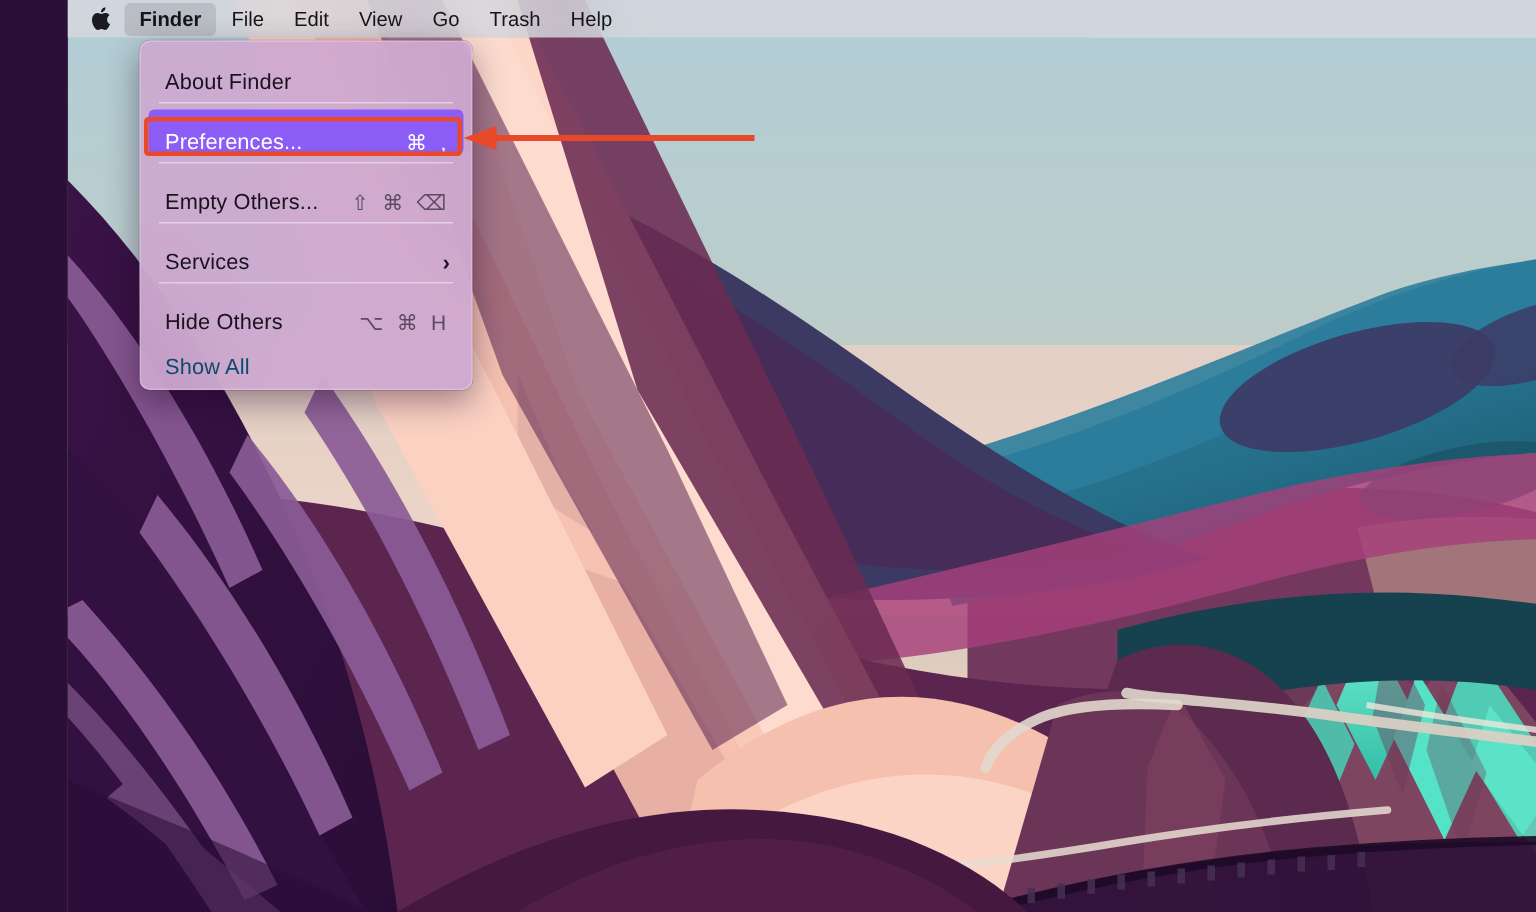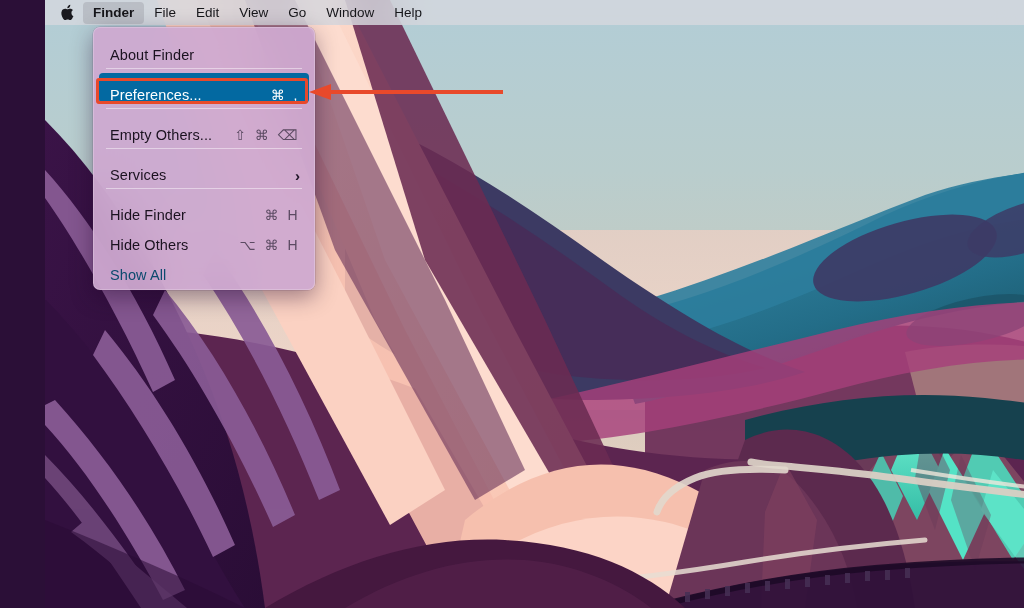--- a/index.html
+++ b/index.html
@@ -72,21 +72,21 @@
   .menu-row .shortcut {
     color:#5b4a62;
     font-size:14px;
     letter-spacing:2.5px;
     padding-left:12px;
   }
   .menu-row .chev {
     color:#201528; font-size:15px; font-weight:bold; line-height:1;
   }
   .menu-row.selected {
-    background:#0369a1;
+    background:#8b5cf6;
     color:#ffffff;
     gap:21px;
   }
   .menu-row.selected .shortcut { color:#ffffff; }
   .menu-row.disabled { color:#0c4a6e; }
   .menu-sep {
     height:1px;
     margin:5px 12px 4px 12px;
     background:rgba(255,255,255,0.46);
   }
@@ -259,21 +259,21 @@
     <span class="apple-logo">
       <svg viewBox="0 0 26 32" xmlns="http://www.w3.org/2000/svg">
         <path fill="#1a1a1f" d="M21.3 16.9c0-3.6 2.9-5.3 3-5.4-1.6-2.4-4.2-2.7-5.1-2.7-2.2-.2-4.2 1.3-5.3 1.3s-2.8-1.3-4.6-1.2c-2.4 0-4.6 1.4-5.8 3.5-2.5 4.3-.6 10.7 1.8 14.2 1.2 1.7 2.6 3.6 4.4 3.5 1.8-.1 2.4-1.1 4.6-1.1s2.7 1.1 4.6 1.1c1.9 0 3.1-1.7 4.2-3.4 1.3-2 1.9-3.9 1.9-4-.1 0-3.7-1.4-3.7-5.8zM17.8 6.1c1-1.2 1.6-2.8 1.4-4.5-1.4.1-3.1 1-4.1 2.1-.9 1-1.7 2.7-1.5 4.3 1.6.1 3.2-.8 4.2-1.9z"></path>
       </svg>
     </span>
     <span class="mb-item bold active">Finder</span>
     <span class="mb-item">File</span>
     <span class="mb-item">Edit</span>
     <span class="mb-item">View</span>
     <span class="mb-item">Go</span>
-    <span class="mb-item">Window</span>
+    <span class="mb-item">Trash</span>
     <span class="mb-item">Help</span>
   </div>
 
   <div id="finder-menu">
 
     <div class="menu-row">
       <span class="label">About Finder</span>
     </div>
 
     <div class="menu-sep"></div>
@@ -292,24 +292,20 @@
 
     <div class="menu-sep"></div>
 
     <div class="menu-row">
       <span class="label">Services</span>
       <span class="chev">›</span>
     </div>
 
     <div class="menu-sep"></div>
 
-    <div class="menu-row">
-      <span class="label">Hide Finder</span>
-      <span class="shortcut">⌘ H</span>
-    </div>
 
     <div class="menu-row">
       <span class="label">Hide Others</span>
       <span class="shortcut">⌥ ⌘ H</span>
     </div>
 
     <div class="menu-row disabled">
       <span class="label">Show All</span>
     </div>
   </div>

